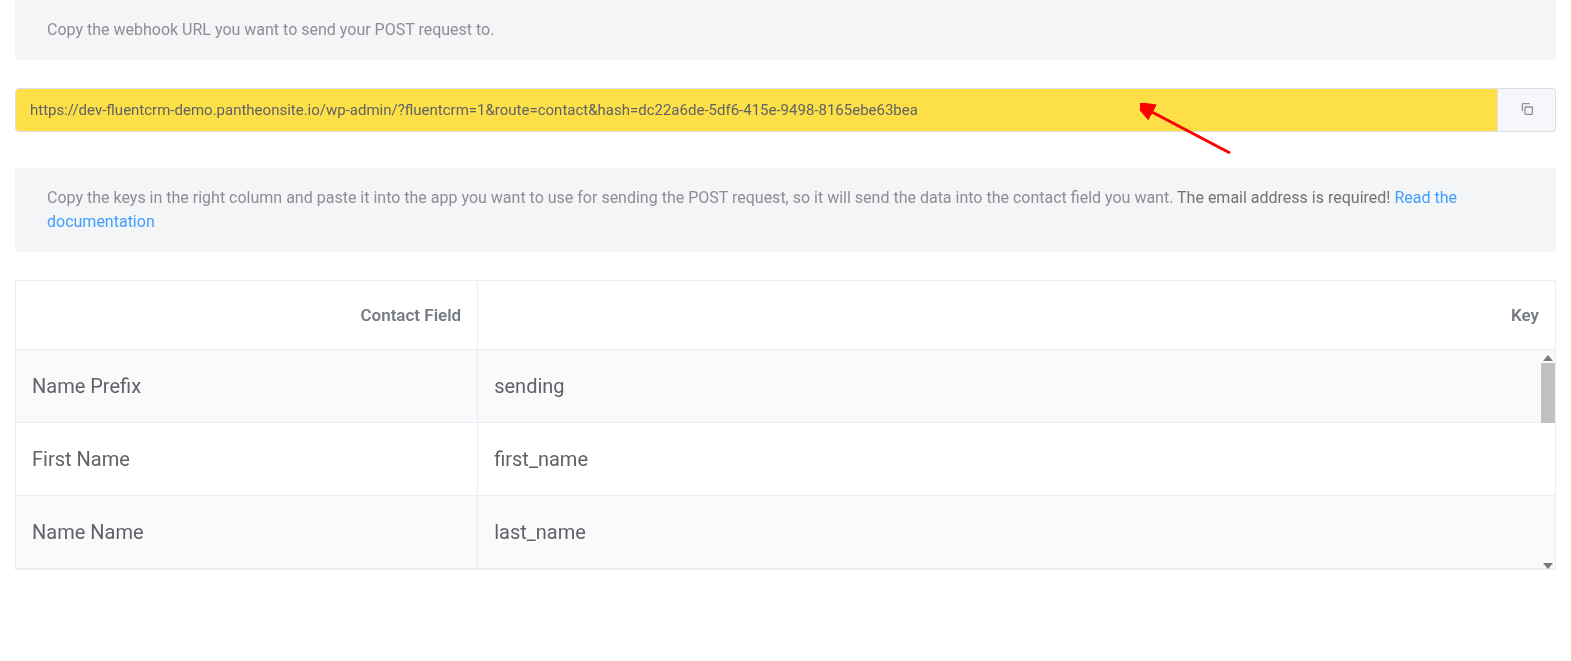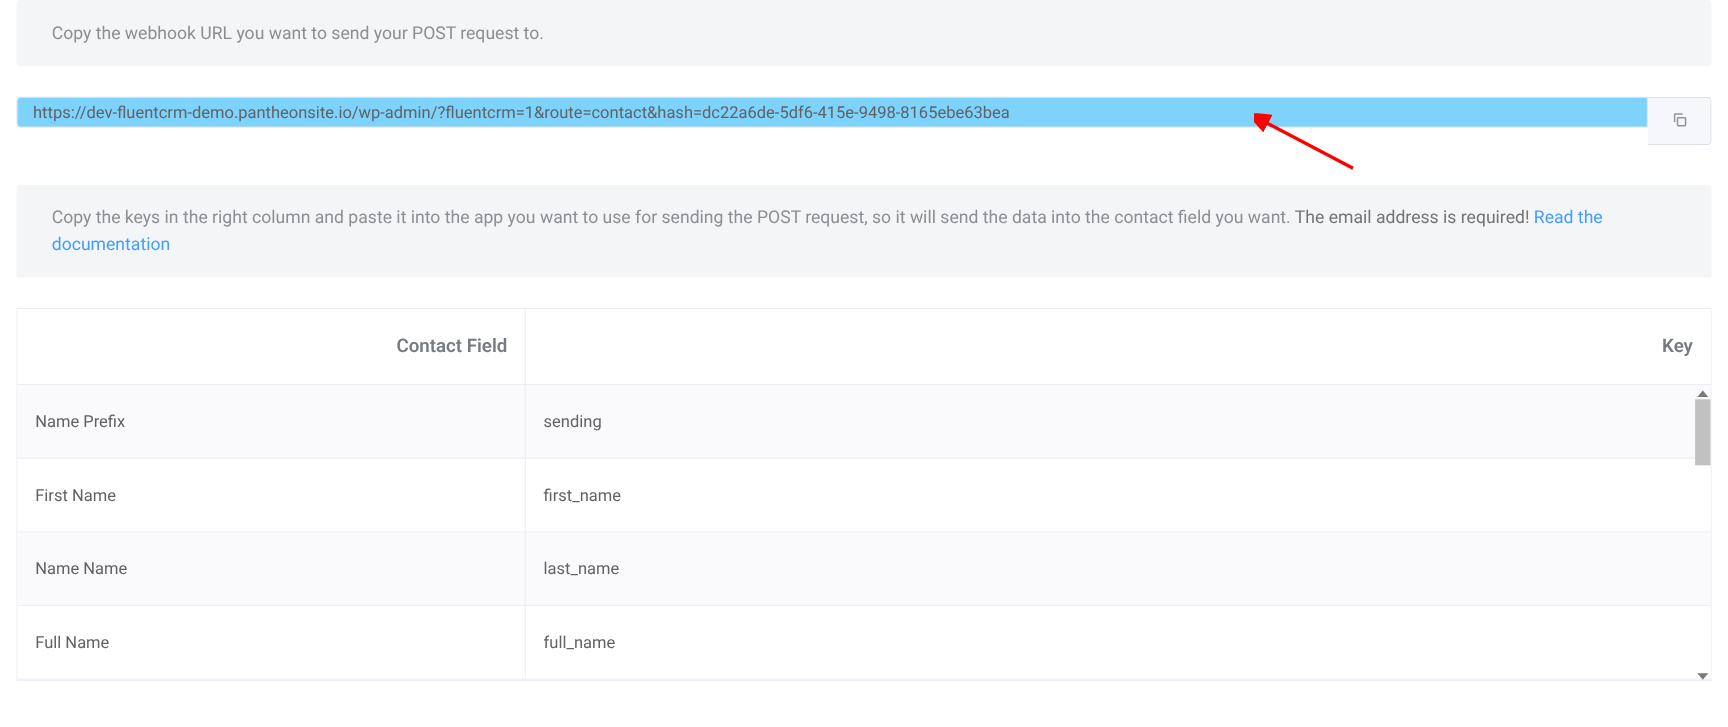--- a/index.html
+++ b/index.html
@@ -29,22 +29,22 @@
       margin-top: 36px;
       margin-bottom: 28px;
     }
     .url-row {
       display: flex;
       align-items: stretch;
       gap: 0;
     }
     .url-input {
       flex: 1;
-      height: 28px;
-      background: #7dd3fc;
+      height: 44px;
+      background: #fde047;
       border: 1px solid #dcdfe6;
       border-radius: 4px 0 0 4px;
       padding: 0 14px;
       font-size: 15px;
       color: #606266;
       font-family: inherit;
       outline: none;
     }
     .copy-btn {
       width: 58px;
@@ -86,21 +86,21 @@
       padding: 24px 16px;
       background: #ffffff;
       border-bottom: 1px solid #ebeef5;
     }
     thead th:first-child {
       width: 30%;
       border-right: 1px solid #ebeef5;
     }
     tbody td {
       padding: 24px 16px;
-      font-size: 15px;
+      font-size: 20px;
       color: #606266;
       border-bottom: 1px solid #ebeef5;
     }
     tbody td:first-child {
       border-right: 1px solid #ebeef5;
     }
     tbody tr:nth-child(odd) {
       background: #fafafc;
     }
     tbody tr:nth-child(even) {
@@ -184,24 +184,20 @@
           <td>sending</td>
         </tr>
         <tr>
           <td>First Name</td>
           <td>first_name</td>
         </tr>
         <tr>
           <td>Name Name</td>
           <td>last_name</td>
         </tr>
-        <tr>
-          <td>Full Name</td>
-          <td>full_name</td>
-        </tr>
       </tbody>
     </table>
     <div class="scroll-track">
       <div class="scroll-arrow up"></div>
       <div class="scroll-thumb"></div>
       <div class="scroll-arrow down"></div>
     </div>
   </div>
 
   <svg class="arrow-annotation" width="100" height="60">

